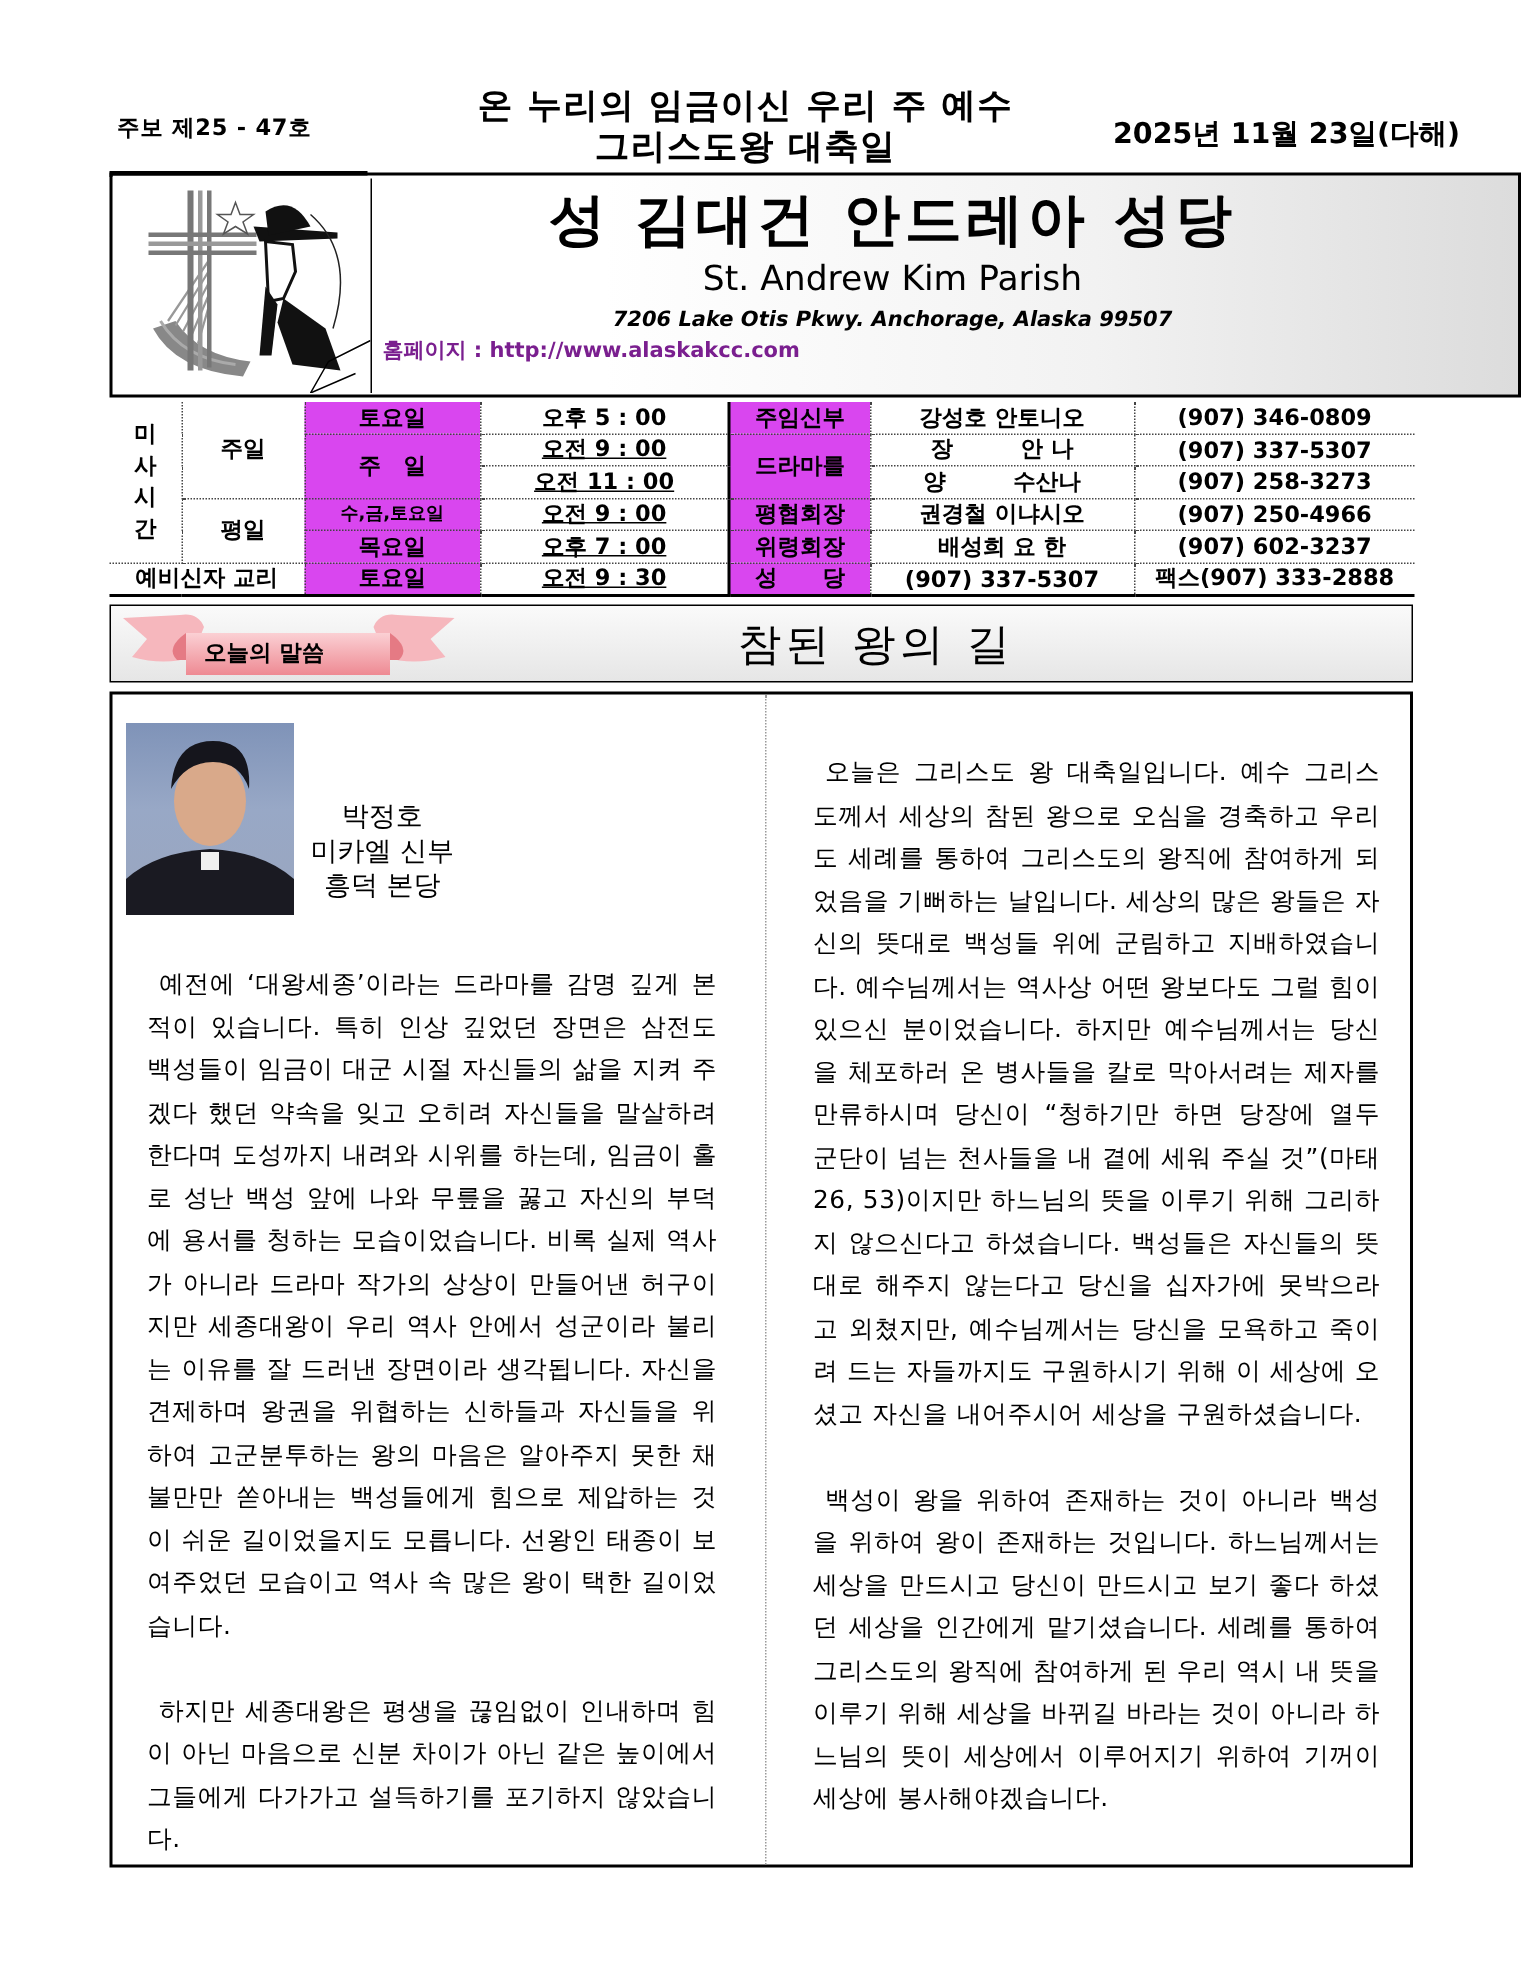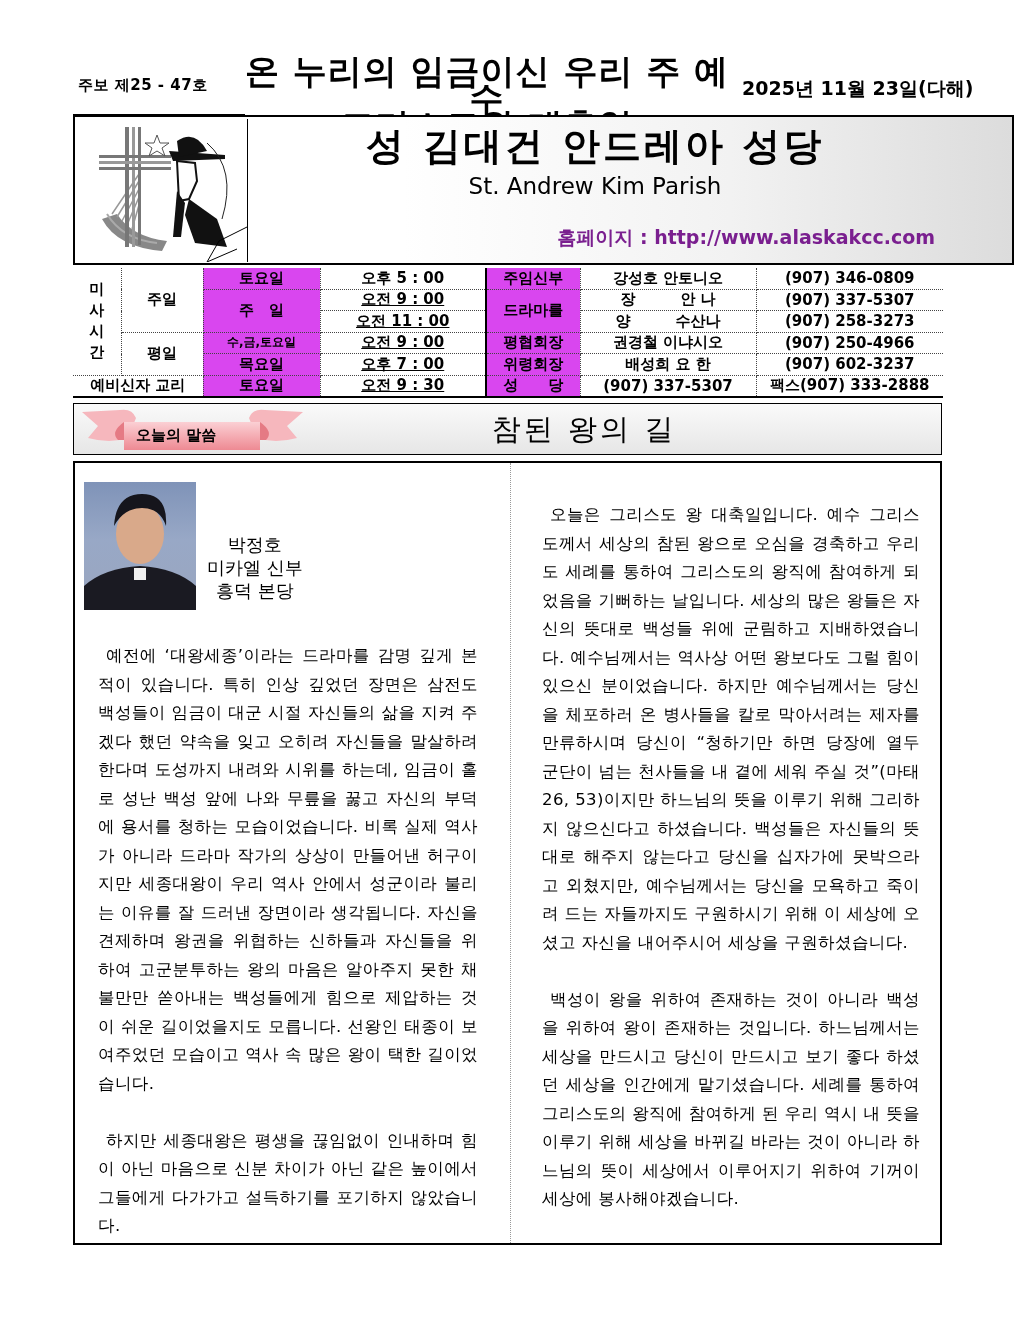--- a/index.html
+++ b/index.html
@@ -1,32 +1,32 @@
 <!DOCTYPE html>
 <html><head>
 <meta charset="utf-8">
 <style>
   html, body { margin: 0; padding: 0; background: #ffffff; }
   body { width: 1020px; height: 1320px; position: relative; font-family: "DejaVu Sans", sans-serif; color: #000; overflow: hidden; }
   .abs { position: absolute; }
 
   
   #issue { left: 78px; top: 76px; font-size: 15px; font-weight: bold; letter-spacing: 0.5px; }
-  #feast { left: 232px; top: 58px; width: 510px; text-align: center; font-size: 34px; font-weight: bold; line-height: 27px; letter-spacing: 1px; }
+  #feast { left: 242px; top: 58px; width: 510px; text-align: center; font-size: 23px; font-weight: bold; line-height: 27px; letter-spacing: 1px; }
   #date { left: 742px; top: 76px; font-size: 19px; font-weight: bold; }
 
   
   #masthead { left: 73px; top: 115px; width: 941px; height: 150px; border: 2px solid #000; box-sizing: border-box;
     background: linear-gradient(90deg, #ffffff 0%, #ffffff 35%, #f2f2f2 70%, #dcdcdc 100%); }
   #masthead-topbar { left: 73px; top: 114px; width: 172px; height: 4px; background: #000; }
   #logo-box { left: 2px; top: 2px; width: 170px; height: 143px; background:#fff; border-right: 1px solid #000; }
   #parish-ko { left: 180px; top: 4px; width: 680px; text-align: center; font-size: 38px; font-weight: bold; letter-spacing: 3px; }
   #parish-en { left: 180px; top: 56px; width: 680px; text-align: center; font-size: 23px; }
   #address { left: 180px; top: 88px; width: 680px; text-align: center; font-size: 14px; font-weight: bold; font-style: italic; }
-  #homepage { left: 180px; top: 108px; width: 680px; text-align: right; font-size: 19px; font-weight: bold; color: #7a1f8f; }
+  #homepage { left: 180px; top: 108px; width: 680px; text-align: left; font-size: 14px; font-weight: bold; color: #7a1f8f; }
 
   
   #sched { left: 73px; top: 268px; width: 870px; border-collapse: collapse; font-weight: bold; font-size: 15px; }
   #sched td { border-bottom: 1px dotted #444; border-right: 1px dotted #444; height: 20.5px; padding: 0; text-align: center; white-space: nowrap; }
   #sched td.shade { background: #d946ef; }
   #sched td.solidR { border-right: 2px solid #000; }
   #sched td.noR { border-right: none; }
   #sched tr.last td { border-bottom: 2px solid #000000; }
   .u { text-decoration: underline; }
 
@@ -89,20 +89,21 @@
       <path d="M100 72 L96 118 L104 118 L108 84 Z" fill="#111"></path>
       <path d="M112 80 L140 100 L150 128 L118 124 L108 96 Z" fill="#111"></path>
       <path d="M130 24 Q160 50 145 100" stroke="#222" stroke-width="1" fill="none"></path>
 
       <path d="M130 143 L142 122 L170 108" stroke="#000" stroke-width="1" fill="none"></path>
       <path d="M130 143 L160 130" stroke="#000" stroke-width="1" fill="none"></path>
     </svg>
   </div>
   <div class="abs" id="parish-ko">성 김대건 안드레아 성당</div>
   <div class="abs" id="parish-en">St. Andrew Kim Parish</div>
+  <div class="abs" id="address">7206 Lake Otis Pkwy. Anchorage, Alaska 99507</div>
   <div class="abs" id="homepage">홈페이지 : http://www.alaskakcc.com</div>
 </div>
 
 <table class="abs" id="sched">
   <colgroup>
     <col style="width:48px">
       <col style="width:82px">
       <col style="width:117px">
       <col style="width:166px">
     <col style="width:94px">

